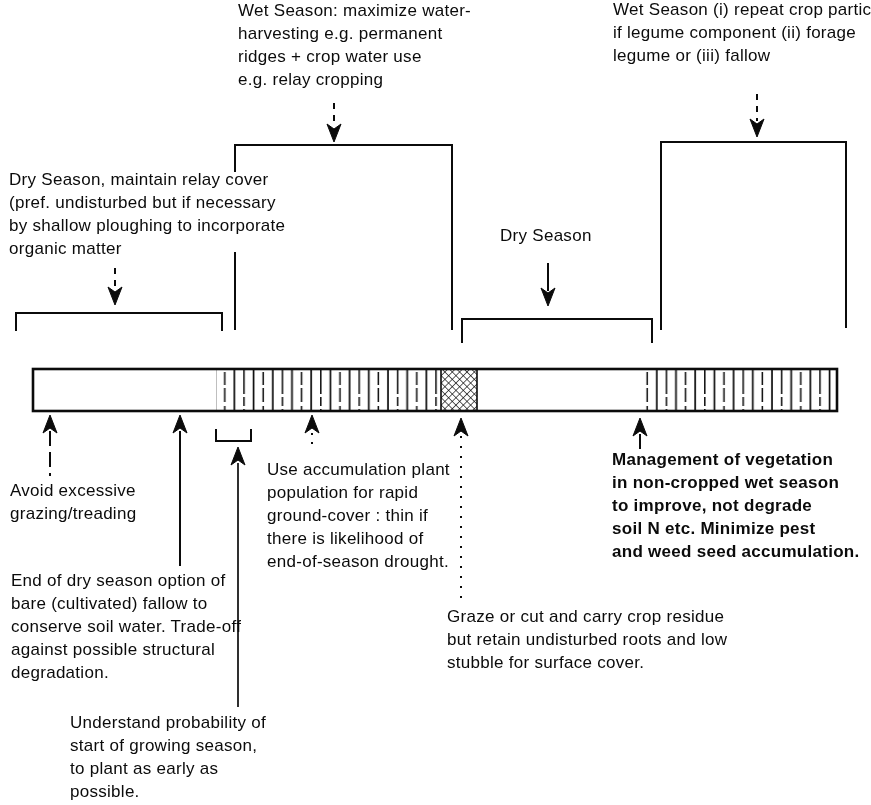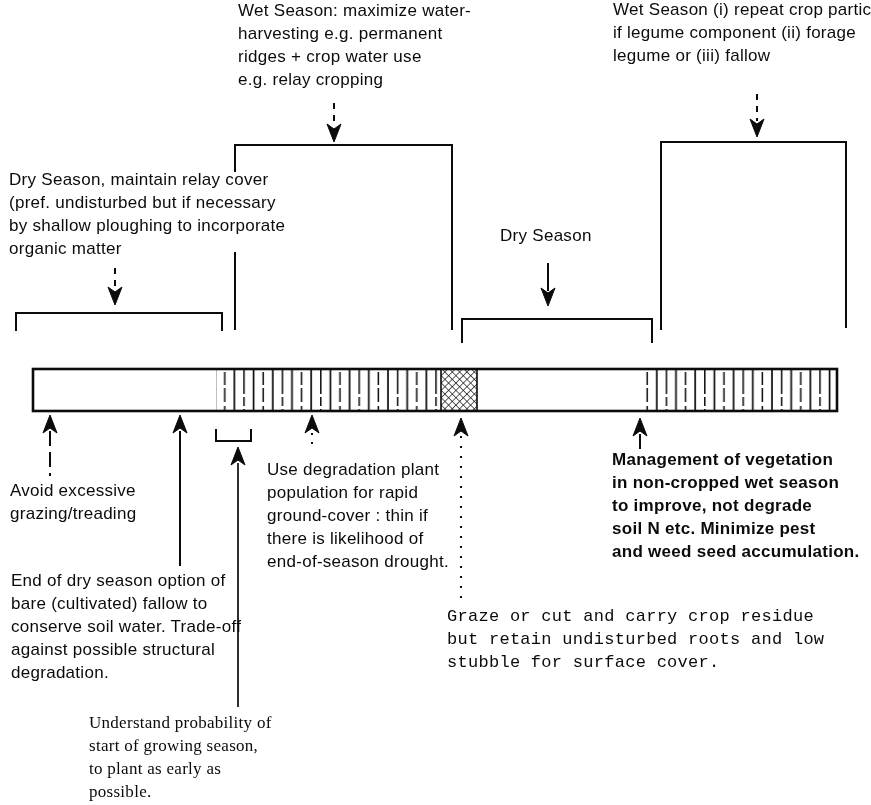--- a/index.html
+++ b/index.html
@@ -147,32 +147,32 @@
 
   <div class="textblock" style="left:11px; top:569px;">End of dry season option of
 bare (cultivated) fallow to
 conserve soil water. Trade-off
 against possible structural
 degradation.</div>
 
   <div class="textblock" style="left:10px; top:479px;">Avoid excessive
 grazing/treading</div>
 
-  <div class="textblock" style="left:267px; top:458px;">Use degradation plant
+  <div class="textblock" style="left:267px; top:458px;">Use accumulation plant
 population for rapid
 ground-cover : thin if
 there is likelihood of
 end-of-season drought.</div>
 
-  <div class="textblock" style="left:89px; top:711px;font-family:Liberation Serif, serif;">Understand probability of
+  <div class="textblock" style="left:70px; top:711px;">Understand probability of
 start of growing season,
 to plant as early as
 possible.</div>
 
-  <div class="textblock" style="left:447px; top:605px;font-family:Liberation Mono, monospace;">Graze or cut and carry crop residue
+  <div class="textblock" style="left:447px; top:605px;">Graze or cut and carry crop residue
 but retain undisturbed roots and low
 stubble for surface cover.</div>
 
   <div class="textblock" style="left:612px; top:448px;font-weight:bold;">Management of vegetation
 in non-cropped wet season
 to improve, not degrade
 soil N etc. Minimize pest
 and weed seed accumulation.</div>
 
 </div>

